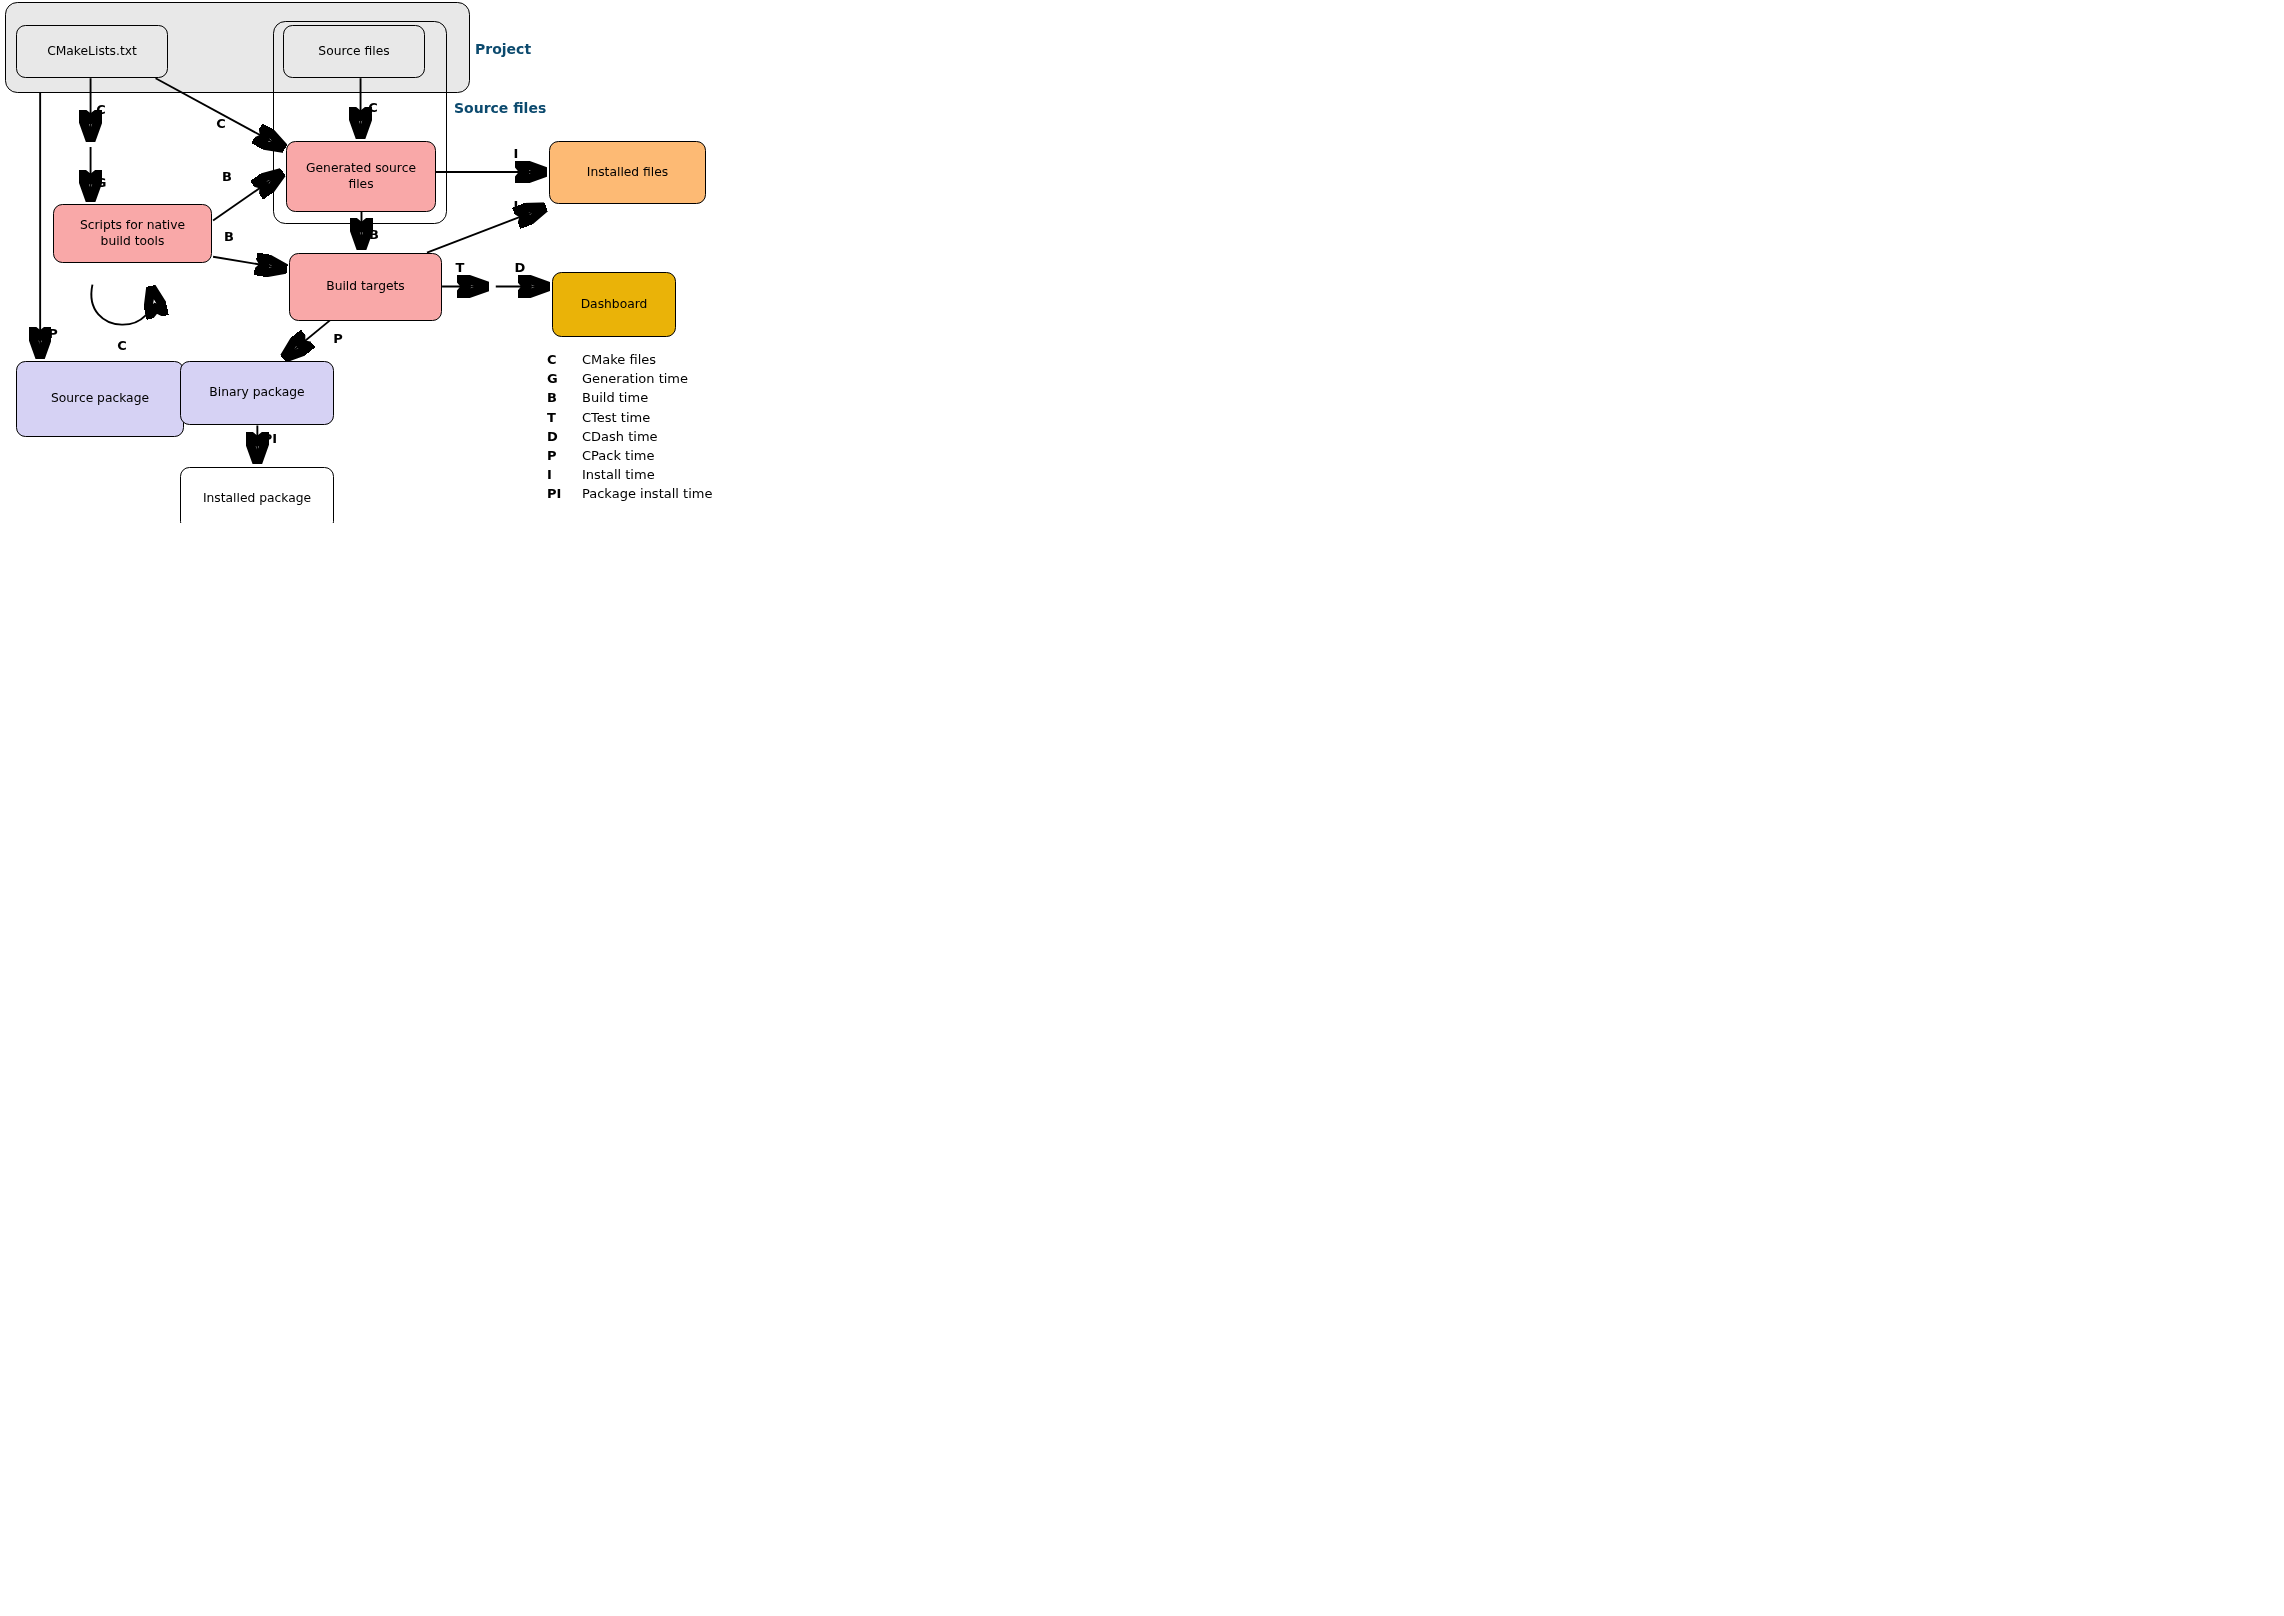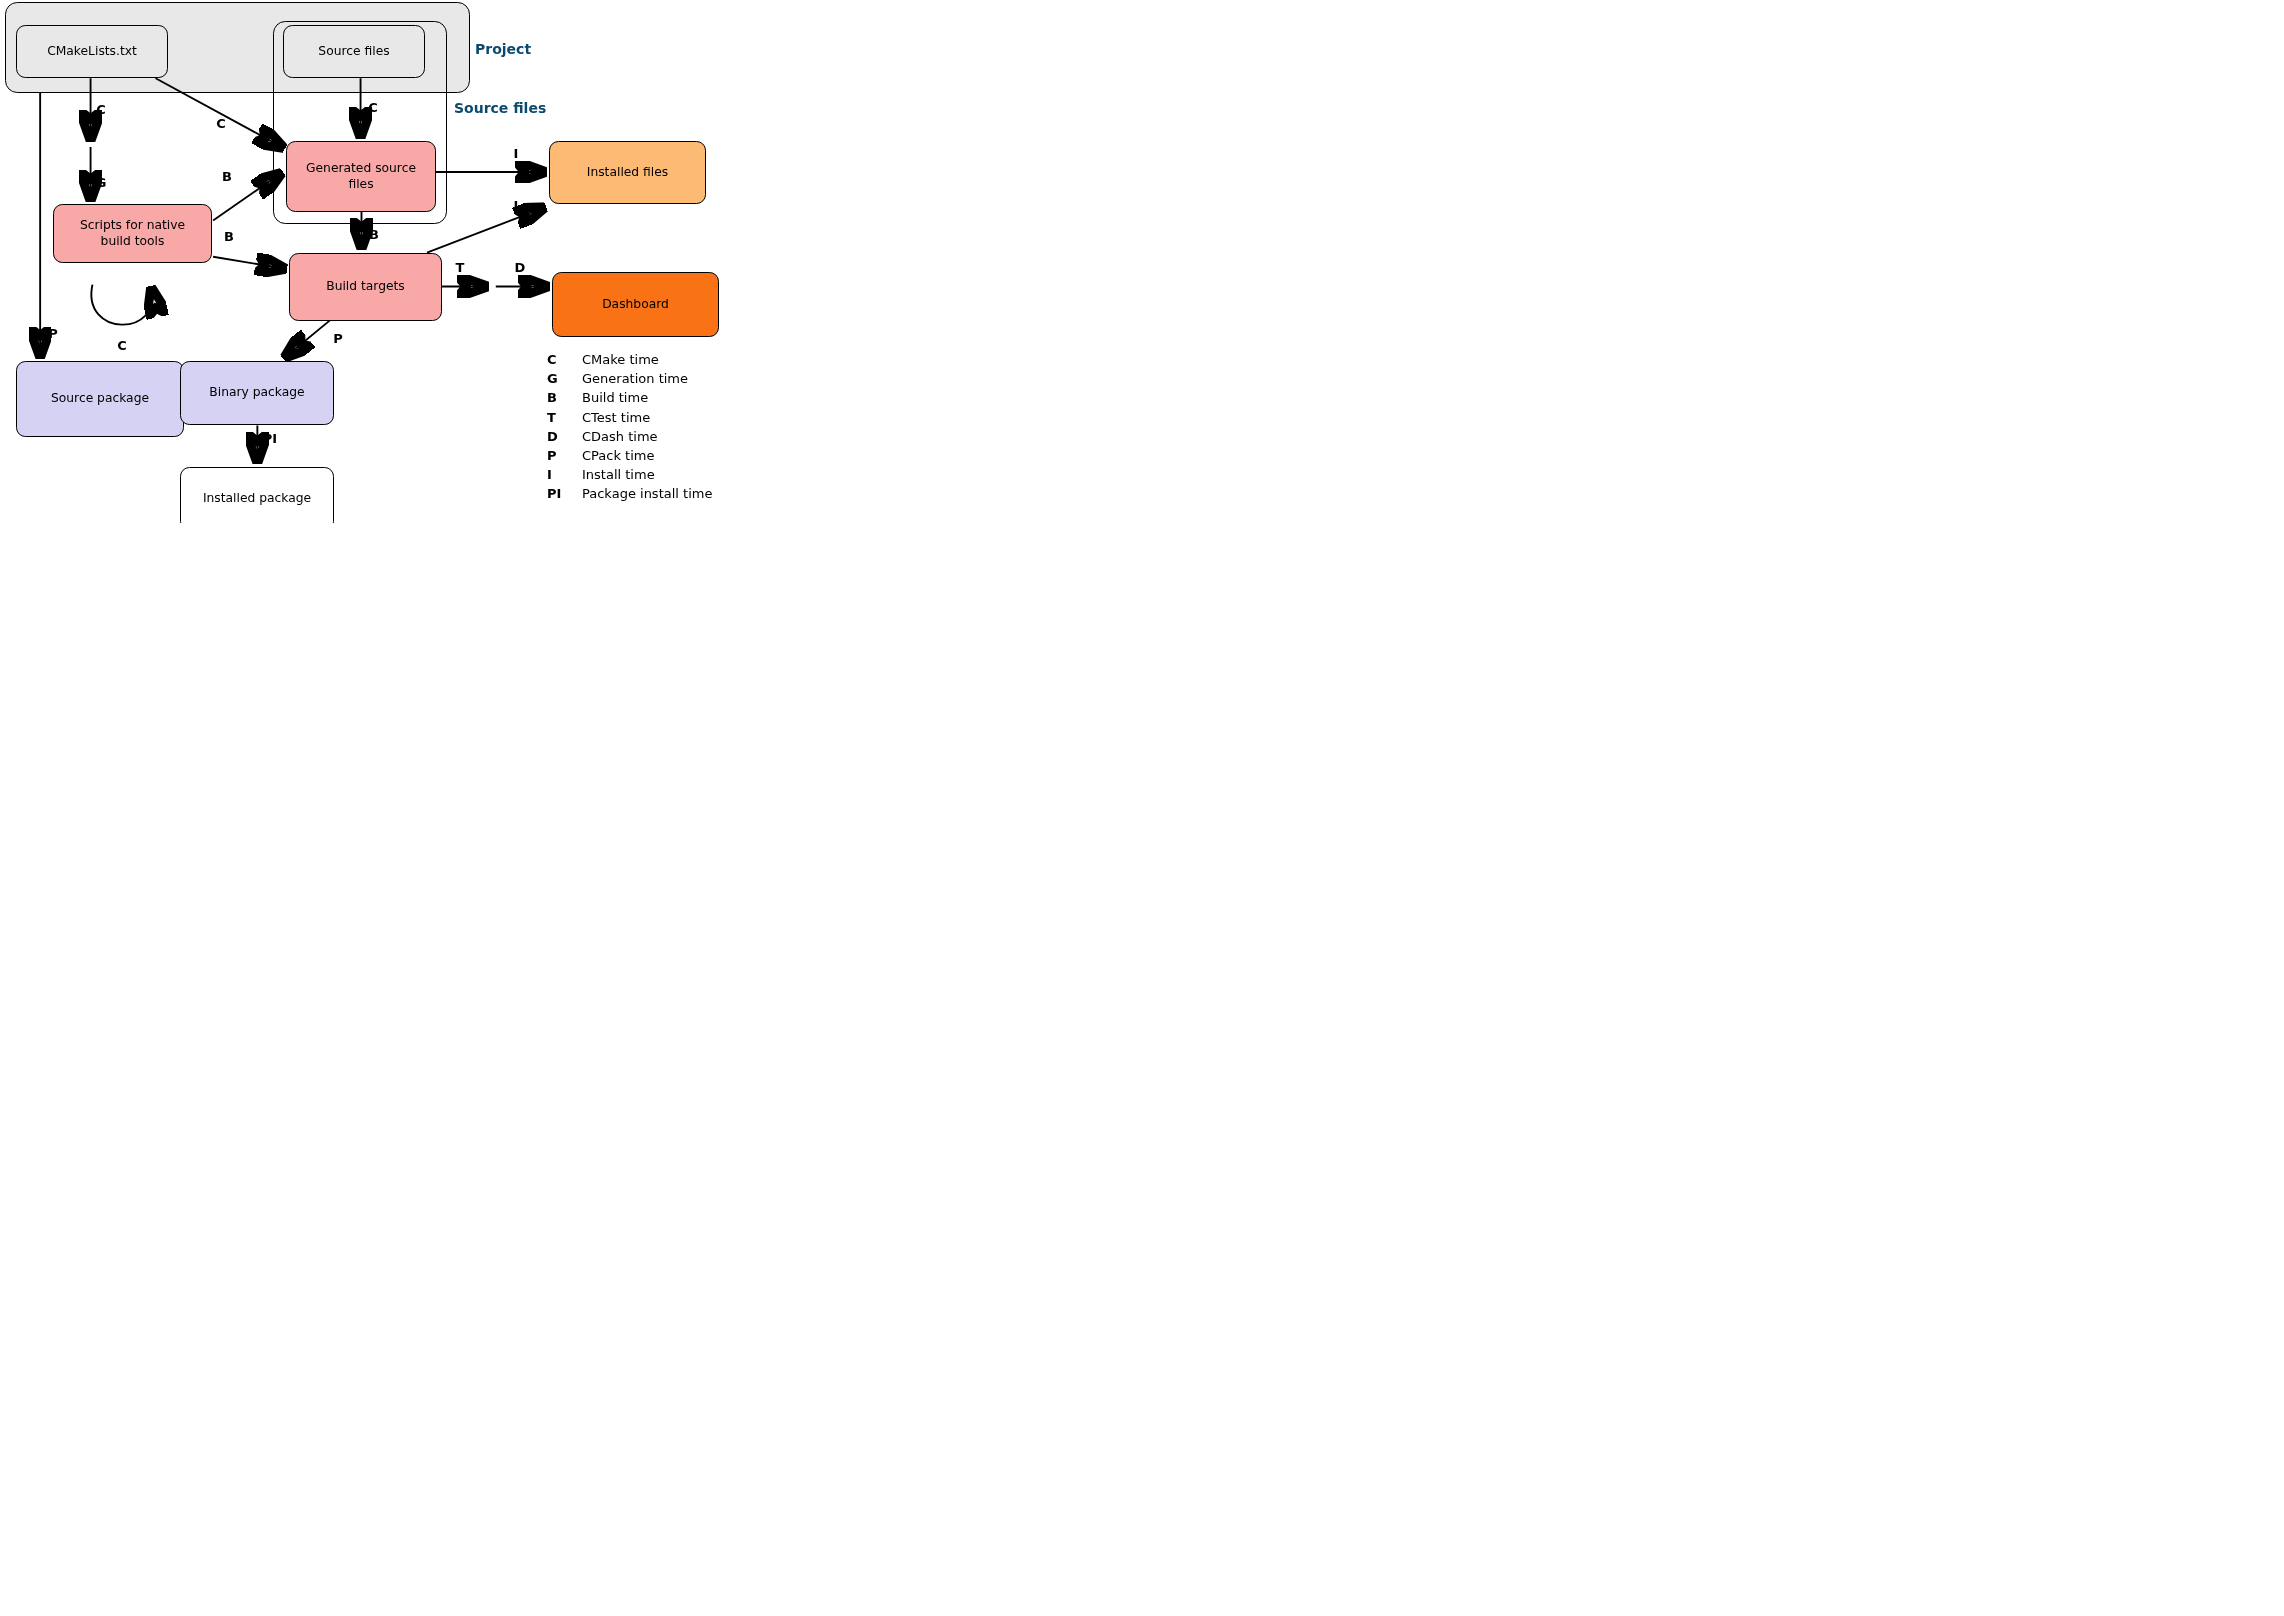--- a/index.html
+++ b/index.html
@@ -75,21 +75,21 @@
     </div>
 
   <div class="node" style="left:289px;top:253px;width:153px;height:68px;background:#f9a8a8;">
       <span>Build targets</span>
     </div>
 
   <div class="node" style="left:549px;top:141px;width:157px;height:63px;background:#fdba74;">
       <span>Installed files</span>
     </div>
 
-  <div class="node" style="left:552px;top:272px;width:167px;height:65px;background:#f97316;">
+  <div class="node" style="left:552px;top:272px;width:124px;height:65px;background:#eab308;">
       <span>Dashboard</span>
     </div>
 
   <div class="node" style="left:16px;top:361px;width:168px;height:76px;background:#d6d2f4;text-align:right;">
       <span>Source package</span>
     </div>
 
   <div class="node" style="left:180px;top:361px;width:154px;height:64px;background:#d6d2f4;">
       <span>Binary package</span>
     </div>
@@ -113,21 +113,21 @@
   <div class="edge-label" style="left:460px;top:267px;">T</div>
   <div class="edge-label" style="left:520px;top:267px;">D</div>
   <div class="edge-label" style="left:516px;top:153px;">I</div>
   <div class="edge-label" style="left:516px;top:205px;">I</div>
   <div class="edge-label" style="left:338px;top:338px;">P</div>
   <div class="edge-label" style="left:270px;top:438px;">PI</div>
 
   <div class="legend">
     <div class="legend-row">
       <span class="legend-key">C</span>
-      <span class="legend-text">CMake time</span>
+      <span class="legend-text">CMake files</span>
     </div>
     <div class="legend-row">
       <span class="legend-key">G</span>
       <span class="legend-text">Generation time</span>
     </div>
     <div class="legend-row">
       <span class="legend-key">B</span>
       <span class="legend-text">Build time</span>
     </div>
     <div class="legend-row">

